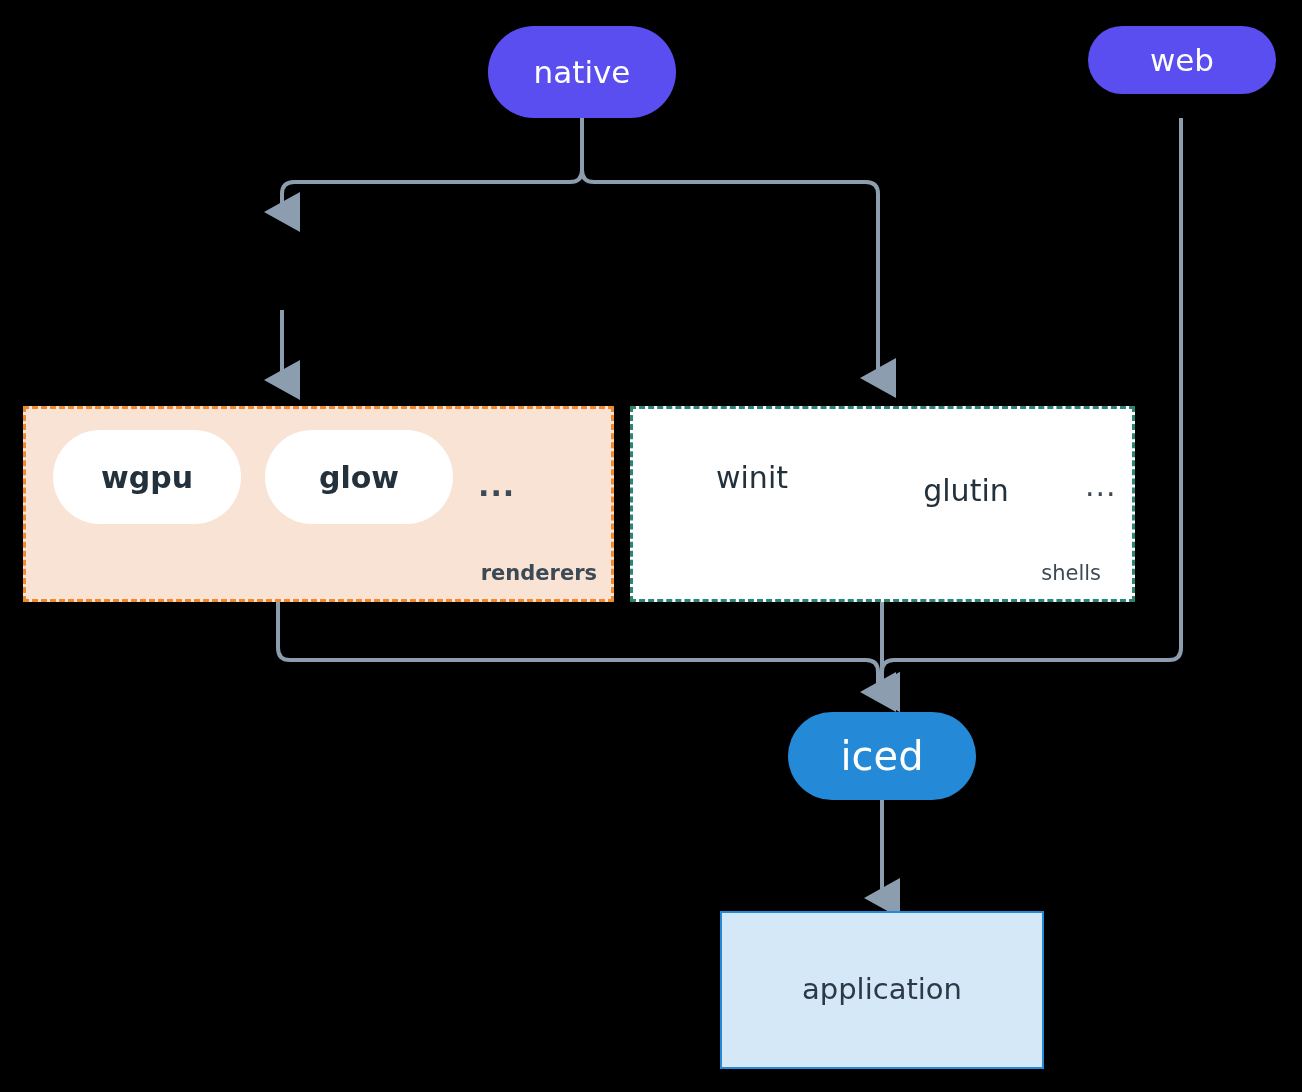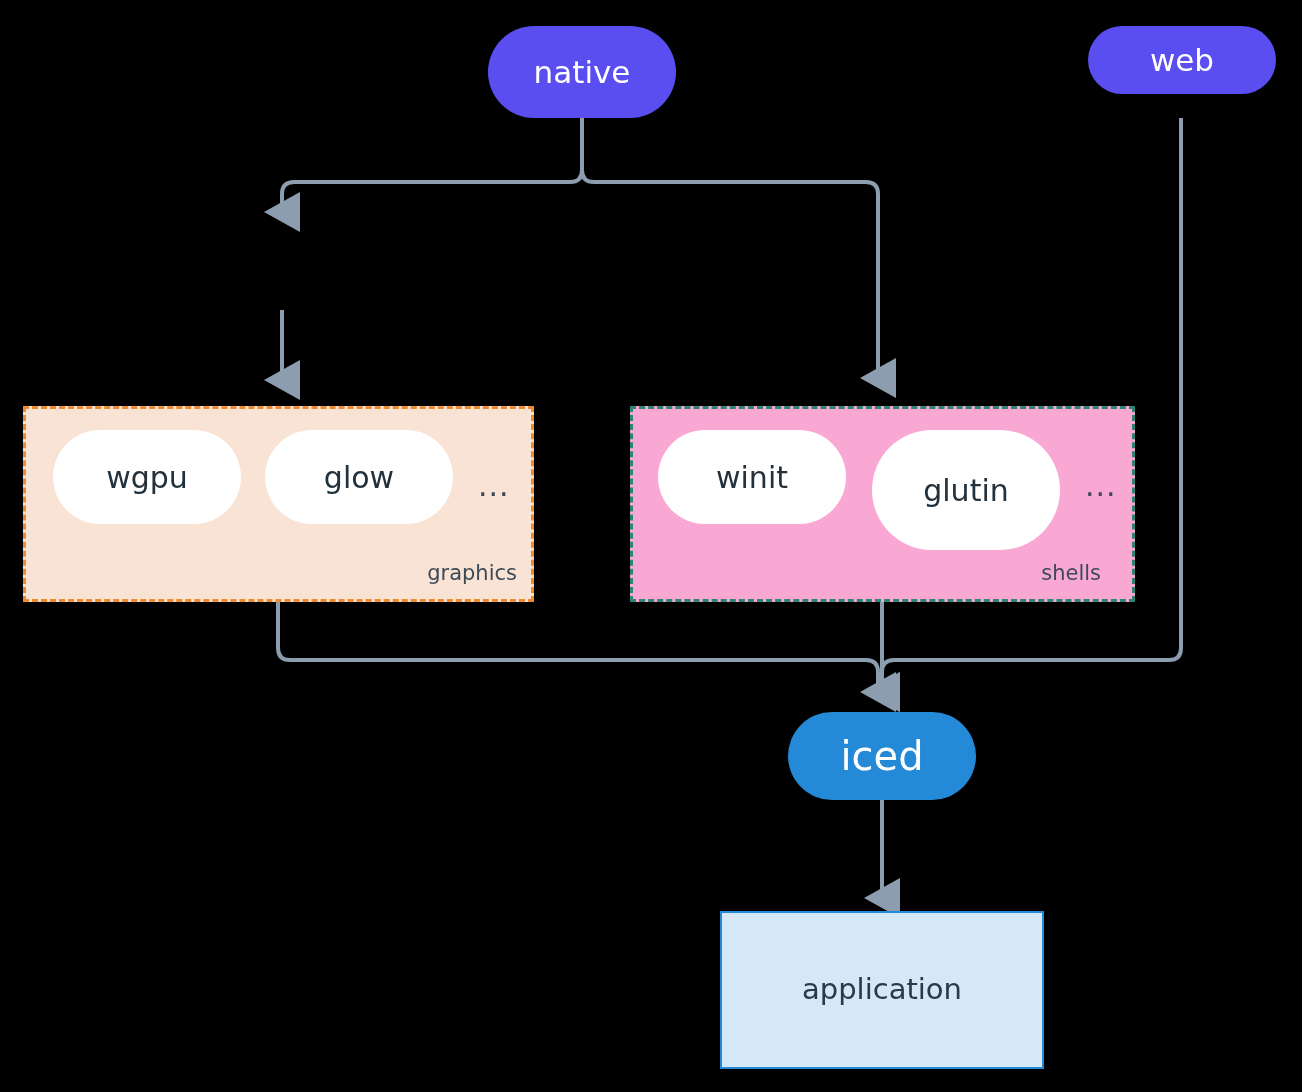--- a/index.html
+++ b/index.html
@@ -59,21 +59,21 @@
   }
   .group {
     position: absolute;
     box-sizing: border-box;
   }
   .group-renderers {
     background: #f9e3d4;
     border: 3px dashed #f08a2e;
   }
   .group-shells {
-    background: #f9a8d4;
+    background: #ffffff;
     border: 3px dashed #2e8672;
   }
   .sub-pill {
     position: absolute;
     background: #ffffff;
     border-radius: 9999px;
     display: flex;
     align-items: center;
     justify-content: center;
     color: #22313c;
@@ -123,29 +123,29 @@
 
   <div class="node pill node-native" style="left:488px; top:26px; width:188px; height:92px;">
     <span>native</span>
   </div>
 
   <div class="node pill node-web" style="left:1088px; top:26px; width:188px; height:68px;">
     <span>web</span>
   </div>
 
 
-  <div class="group group-renderers" style="left:23px; top:406px; width:511px; height:196px;">
+  <div class="group group-renderers" style="left:23px; top:406px; width:591px; height:196px;font-weight:bold;">
     <div class="sub-pill" style="left:27px; top:21px; width:188px; height:94px;">
       <span>wgpu</span>
     </div>
     <div class="sub-pill" style="left:239px; top:21px; width:188px; height:94px;">
       <span>glow</span>
     </div>
     <div class="ellipsis" style="left:452px; top:62px;">...</div>
-    <div class="group-label" style="right:14px; bottom:14px;">graphics</div>
+    <div class="group-label" style="right:14px; bottom:14px;">renderers</div>
   </div>
 
   <div class="group group-shells" style="left:630px; top:406px; width:505px; height:196px;">
     <div class="sub-pill" style="left:25px; top:21px; width:188px; height:94px;">
       <span>winit</span>
     </div>
     <div class="sub-pill" style="left:239px; top:21px; width:188px; height:120px;">
       <span>glutin</span>
     </div>
     <div class="ellipsis" style="left:452px; top:62px;">...</div>

